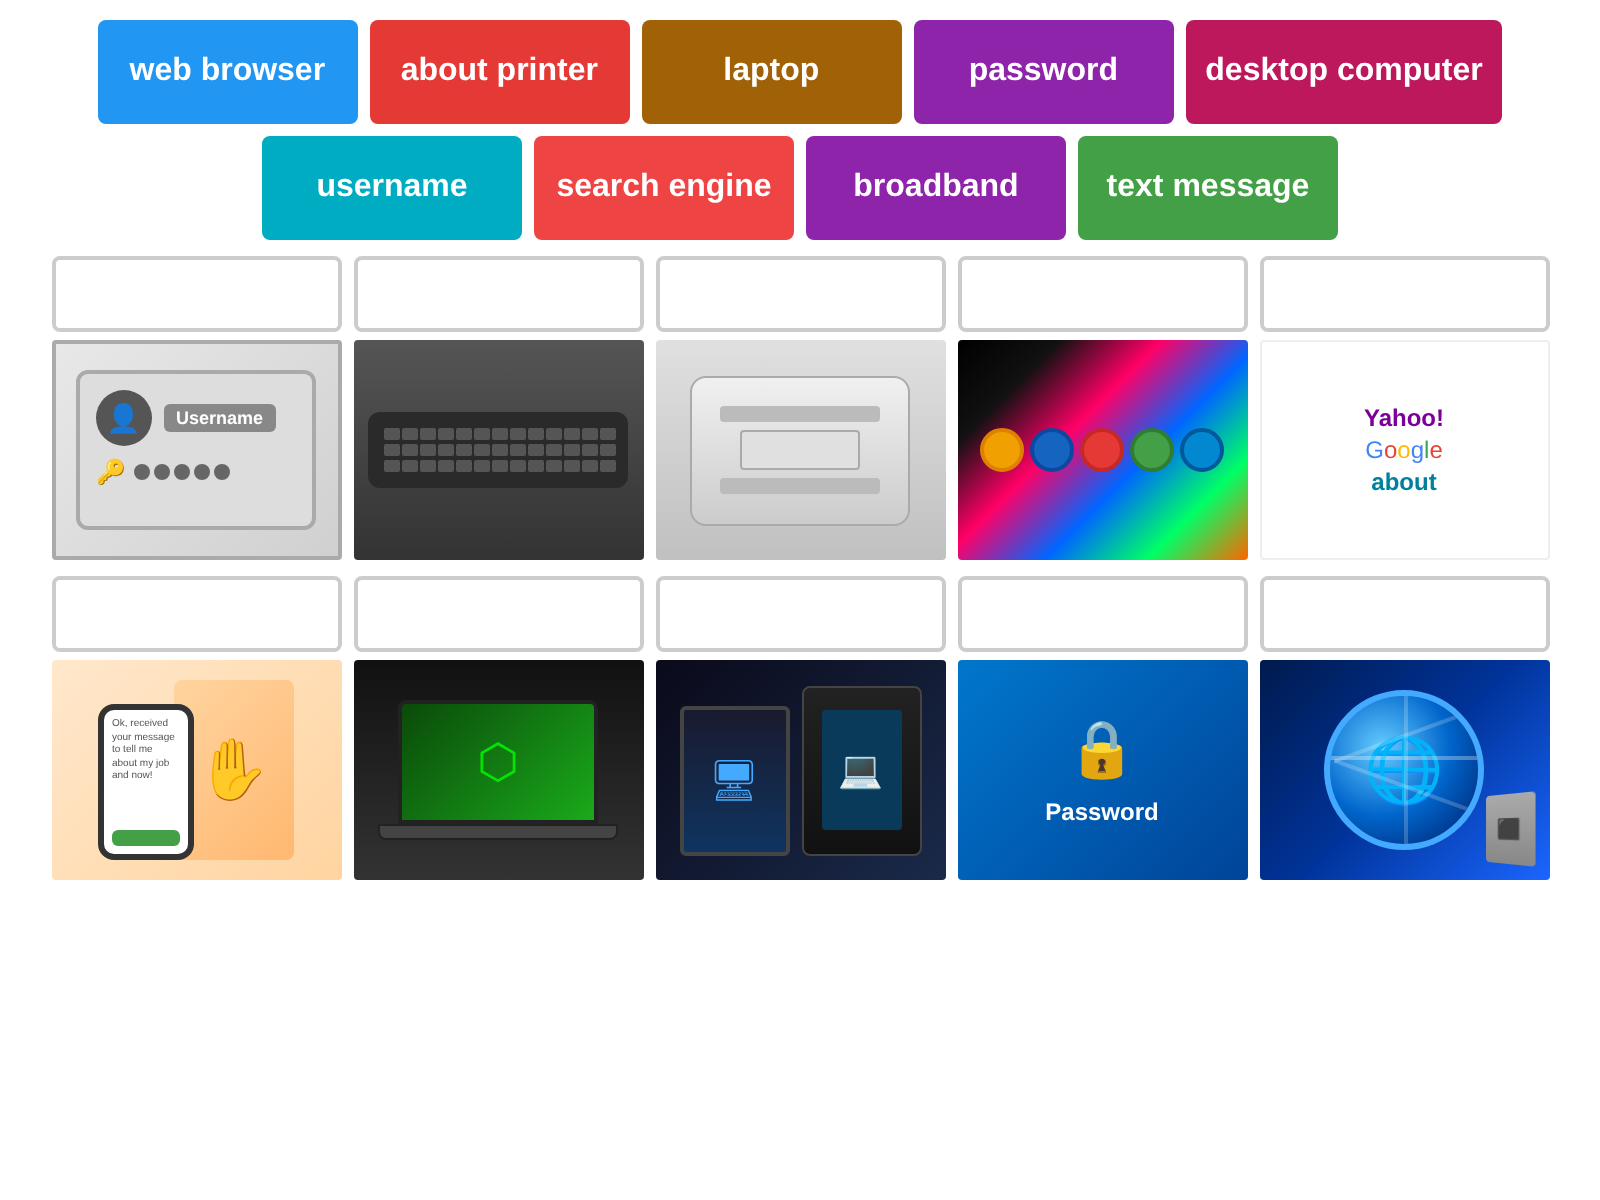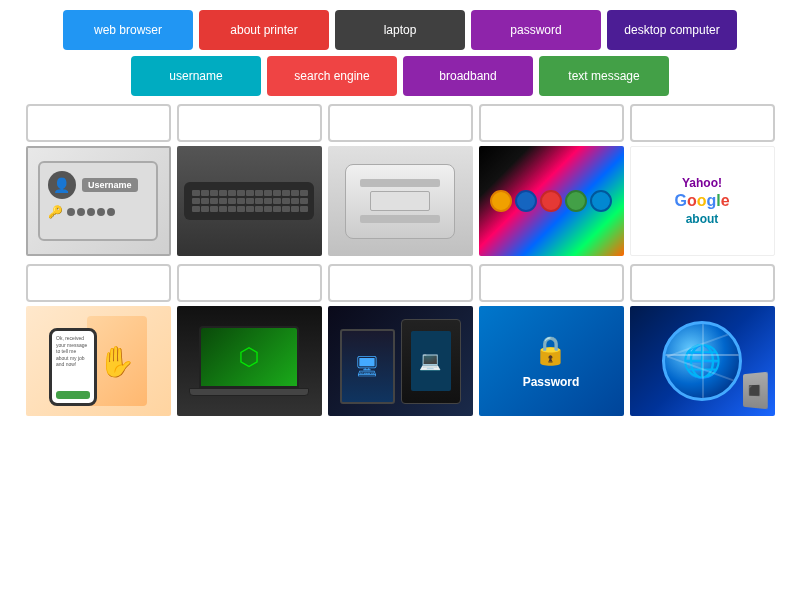--- a/index.html
+++ b/index.html
@@ -27,27 +27,27 @@
       gap: 6px;
       justify-content: center;
     }
 
     .tile {
       display: flex;
       align-items: center;
       justify-content: center;
       text-align: center;
       color: white;
-      font-size: 12px;
-      font-weight: normal;
+      font-size: 16px;
+      font-weight: bold;
       border-radius: 4px;
       padding: 8px 10px;
       cursor: pointer;
       min-width: 130px;
-      height: 40px;
+      height: 52px;
     }
 
     
     .image-row {
       display: flex;
       flex-direction: column;
       gap: 4px;
     }
 
     .answer-boxes-row {
@@ -120,24 +120,24 @@
   </style>
 </head>
 <body>
 
 <div class="container">
 
   <div class="tiles-section">
 
     <div class="tile" style="background-color:#2196F3;">web browser</div>
     <div class="tile" style="background-color:#e53935;">about printer</div>
-    <div class="tile" style="background-color:#404040;">laptop</div>
+    <div class="tile" style="background-color:#a16207;">laptop</div>
     <div class="tile" style="background-color:#8E24AA;">password</div>
 
-    <div class="tile" style="background-color:#4c1d95;">desktop computer</div>
+    <div class="tile" style="background-color:#be185d;">desktop computer</div>
     <div class="tile" style="background-color:#00ACC1;">username</div>
     <div class="tile" style="background-color:#ef4444;">search engine</div>
     <div class="tile" style="background-color:#8E24AA;">broadband</div>
     <div class="tile" style="background-color:#43A047;">text message</div>
   </div>
 
   <div class="image-row">
     <div class="answer-boxes-row">
       <div class="answer-box"></div>
       <div class="answer-box"></div>
@@ -232,21 +232,21 @@
           <div style="width:22px;height:22px;border-radius:50%;background:#1565C0;border:2px solid #0d47a1;"></div>
           <div style="width:22px;height:22px;border-radius:50%;background:#e53935;border:2px solid #c62828;"></div>
           <div style="width:22px;height:22px;border-radius:50%;background:#43A047;border:2px solid #2e7d32;"></div>
           <div style="width:22px;height:22px;border-radius:50%;background:#0288D1;border:2px solid #01579b;"></div>
         </div>
       </div>
 
       <div class="image-cell" style="background:#fff; border:1px solid #eee;">
         <div class="search-engine-logos">
           <div class="yahoo-text">Yahoo!</div>
-          <div style="font-size:16px;font-weight:700;">
+          <div style="font-size:12px;font-weight:400;">
             <span style="color:#4285F4;">G</span><span style="color:#EA4335;">o</span><span style="color:#FBBC05;">o</span><span style="color:#4285F4;">g</span><span style="color:#34A853;">l</span><span style="color:#EA4335;">e</span>
           </div>
           <div style="display:flex;align-items:center;gap:2px;">
             <span style="color:#00809d;font-size:12px;font-weight:900;">about</span>
           </div>
         </div>
       </div>
     </div>
   </div>
 

